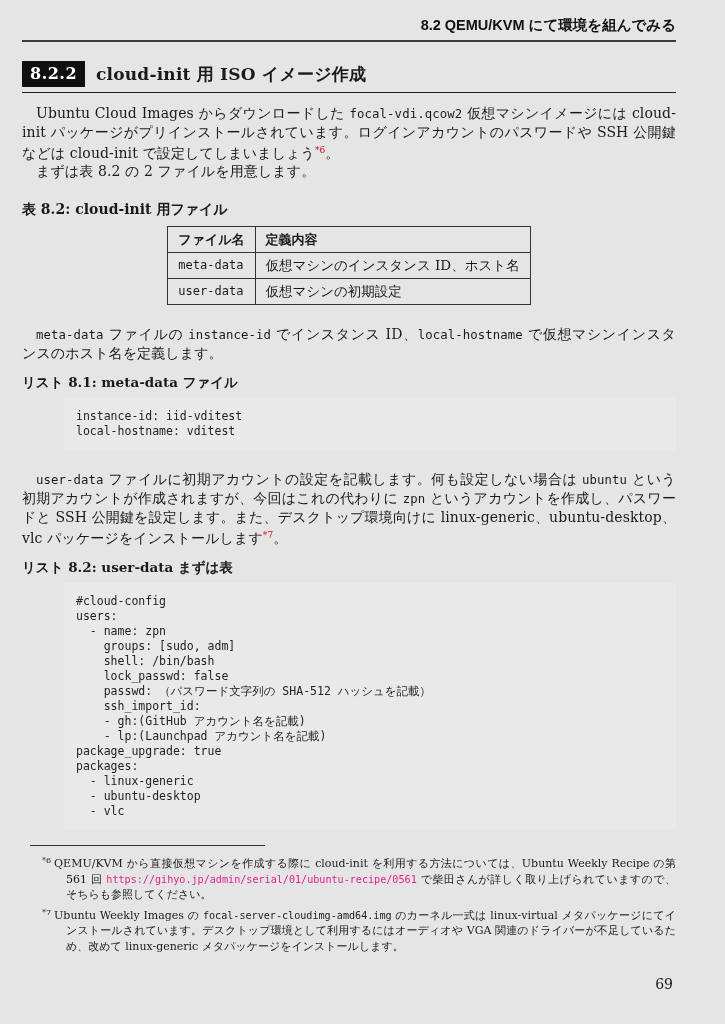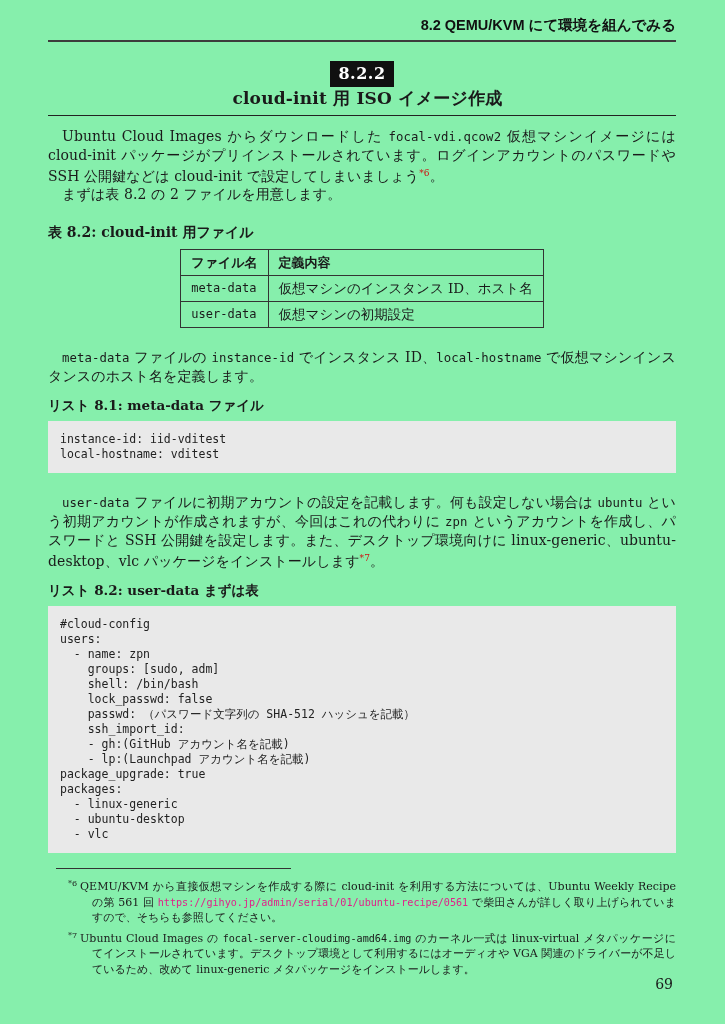--- a/index.html
+++ b/index.html
@@ -1,24 +1,24 @@
 <!DOCTYPE html>
 <html style="--accent_red: #cf1010; --link_magenta: #e0218a; --terminal_bg: #1e1e1e; --terminal_fg: #f4f4f4; --listing_bg: #e9e9e9; --heading_box_bg: #101010; --text_color: #1a1a1a;"><head>
 <meta charset="utf-8">
 <style>
   * { box-sizing: border-box; margin: 0; padding: 0; }
   html, body { background: #ffffff; }
   body { width: 725px; height: 1024px; overflow: hidden; }
   .page {
     position: relative;
     width: 725px; height: 1024px;
-    background: #86efac;
+    background: #e5e5e5;
     color: var(--text_color, #1a1a1a);
     font-family: "DejaVu Serif", "Liberation Serif", serif;
-    padding: 16px 49px 0 48px;
+    padding: 16px 49px 0 22px;
   }
   
   .running-header {
     font-family: "Liberation Sans", sans-serif;
     font-weight: bold;
     font-size: 14.5px;
     text-align: right;
     color: #111;
     line-height: 18px;
   }
@@ -41,21 +41,20 @@
     font-size: 12px;
     white-space: pre;
   }
   
   .section-heading {
     margin-top: 19px;
     display: flex;
     align-items: center;
     border-bottom: 1px solid #222;
     padding-bottom: 5px;
-    flex-direction: column;
   }
   .section-number {
     background: var(--heading_box_bg, #101010);
     color: #fff;
     font-weight: bold;
     font-size: 16px;
     padding: 3px 8px 4px 8px;
     letter-spacing: 0.5px;
   }
   .section-title {
@@ -117,20 +116,21 @@
   
   .listing-caption {
     font-weight: bold;
     font-size: 13.5px;
     margin-top: 12px;
   }
   .listing {
     margin-top: 6px;
     background: var(--listing_bg, #e9e9e9);
     padding: 11px 12px;
+    margin-left: 42px;
   }
   .listing pre {
     font-family: "DejaVu Sans Mono", "Liberation Mono", monospace;
     font-size: 11.5px;
     line-height: 15px;
     white-space: pre;
     color: #222;
   }
   .after-table { margin-top: 20px; }
   .after-listing { margin-top: 20px; }
@@ -227,18 +227,18 @@
   - ubuntu-desktop
   - vlc</pre>
   </div>
 
   <div class="footnote-rule"></div>
 
   <div class="footnote">
     <span class="fn-marker">*6</span><span><span class="seg-text">QEMU/KVM から直接仮想マシンを作成する際に cloud-init を利用する方法については、Ubuntu Weekly Recipe の第 561 回 </span><span class="seg-link">https://gihyo.jp/admin/serial/01/ubuntu-recipe/0561</span><span class="seg-text"> で柴田さんが詳しく取り上げられていますので、そちらも参照してください。</span></span>
   </div>
   <div class="footnote">
-    <span class="fn-marker">*7</span><span><span class="seg-text">Ubuntu Cloud Images の </span><span class="seg-code">focal-server-cloudimg-amd64.img</span><span class="seg-text"> のカーネル一式は linux-virtual メタパッケージにてインストールされています。デスクトップ環境として利用するにはオーディオや VGA 関連のドライバーが不足しているため、改めて linux-generic メタパッケージをインストールします。</span></span>
+    <span class="fn-marker">*7</span><span><span class="seg-text">Ubuntu Weekly Images の </span><span class="seg-code">focal-server-cloudimg-amd64.img</span><span class="seg-text"> のカーネル一式は linux-virtual メタパッケージにてインストールされています。デスクトップ環境として利用するにはオーディオや VGA 関連のドライバーが不足しているため、改めて linux-generic メタパッケージをインストールします。</span></span>
   </div>
 
   <div class="page-number">69</div>
 
 </div>
 
 </body></html>

